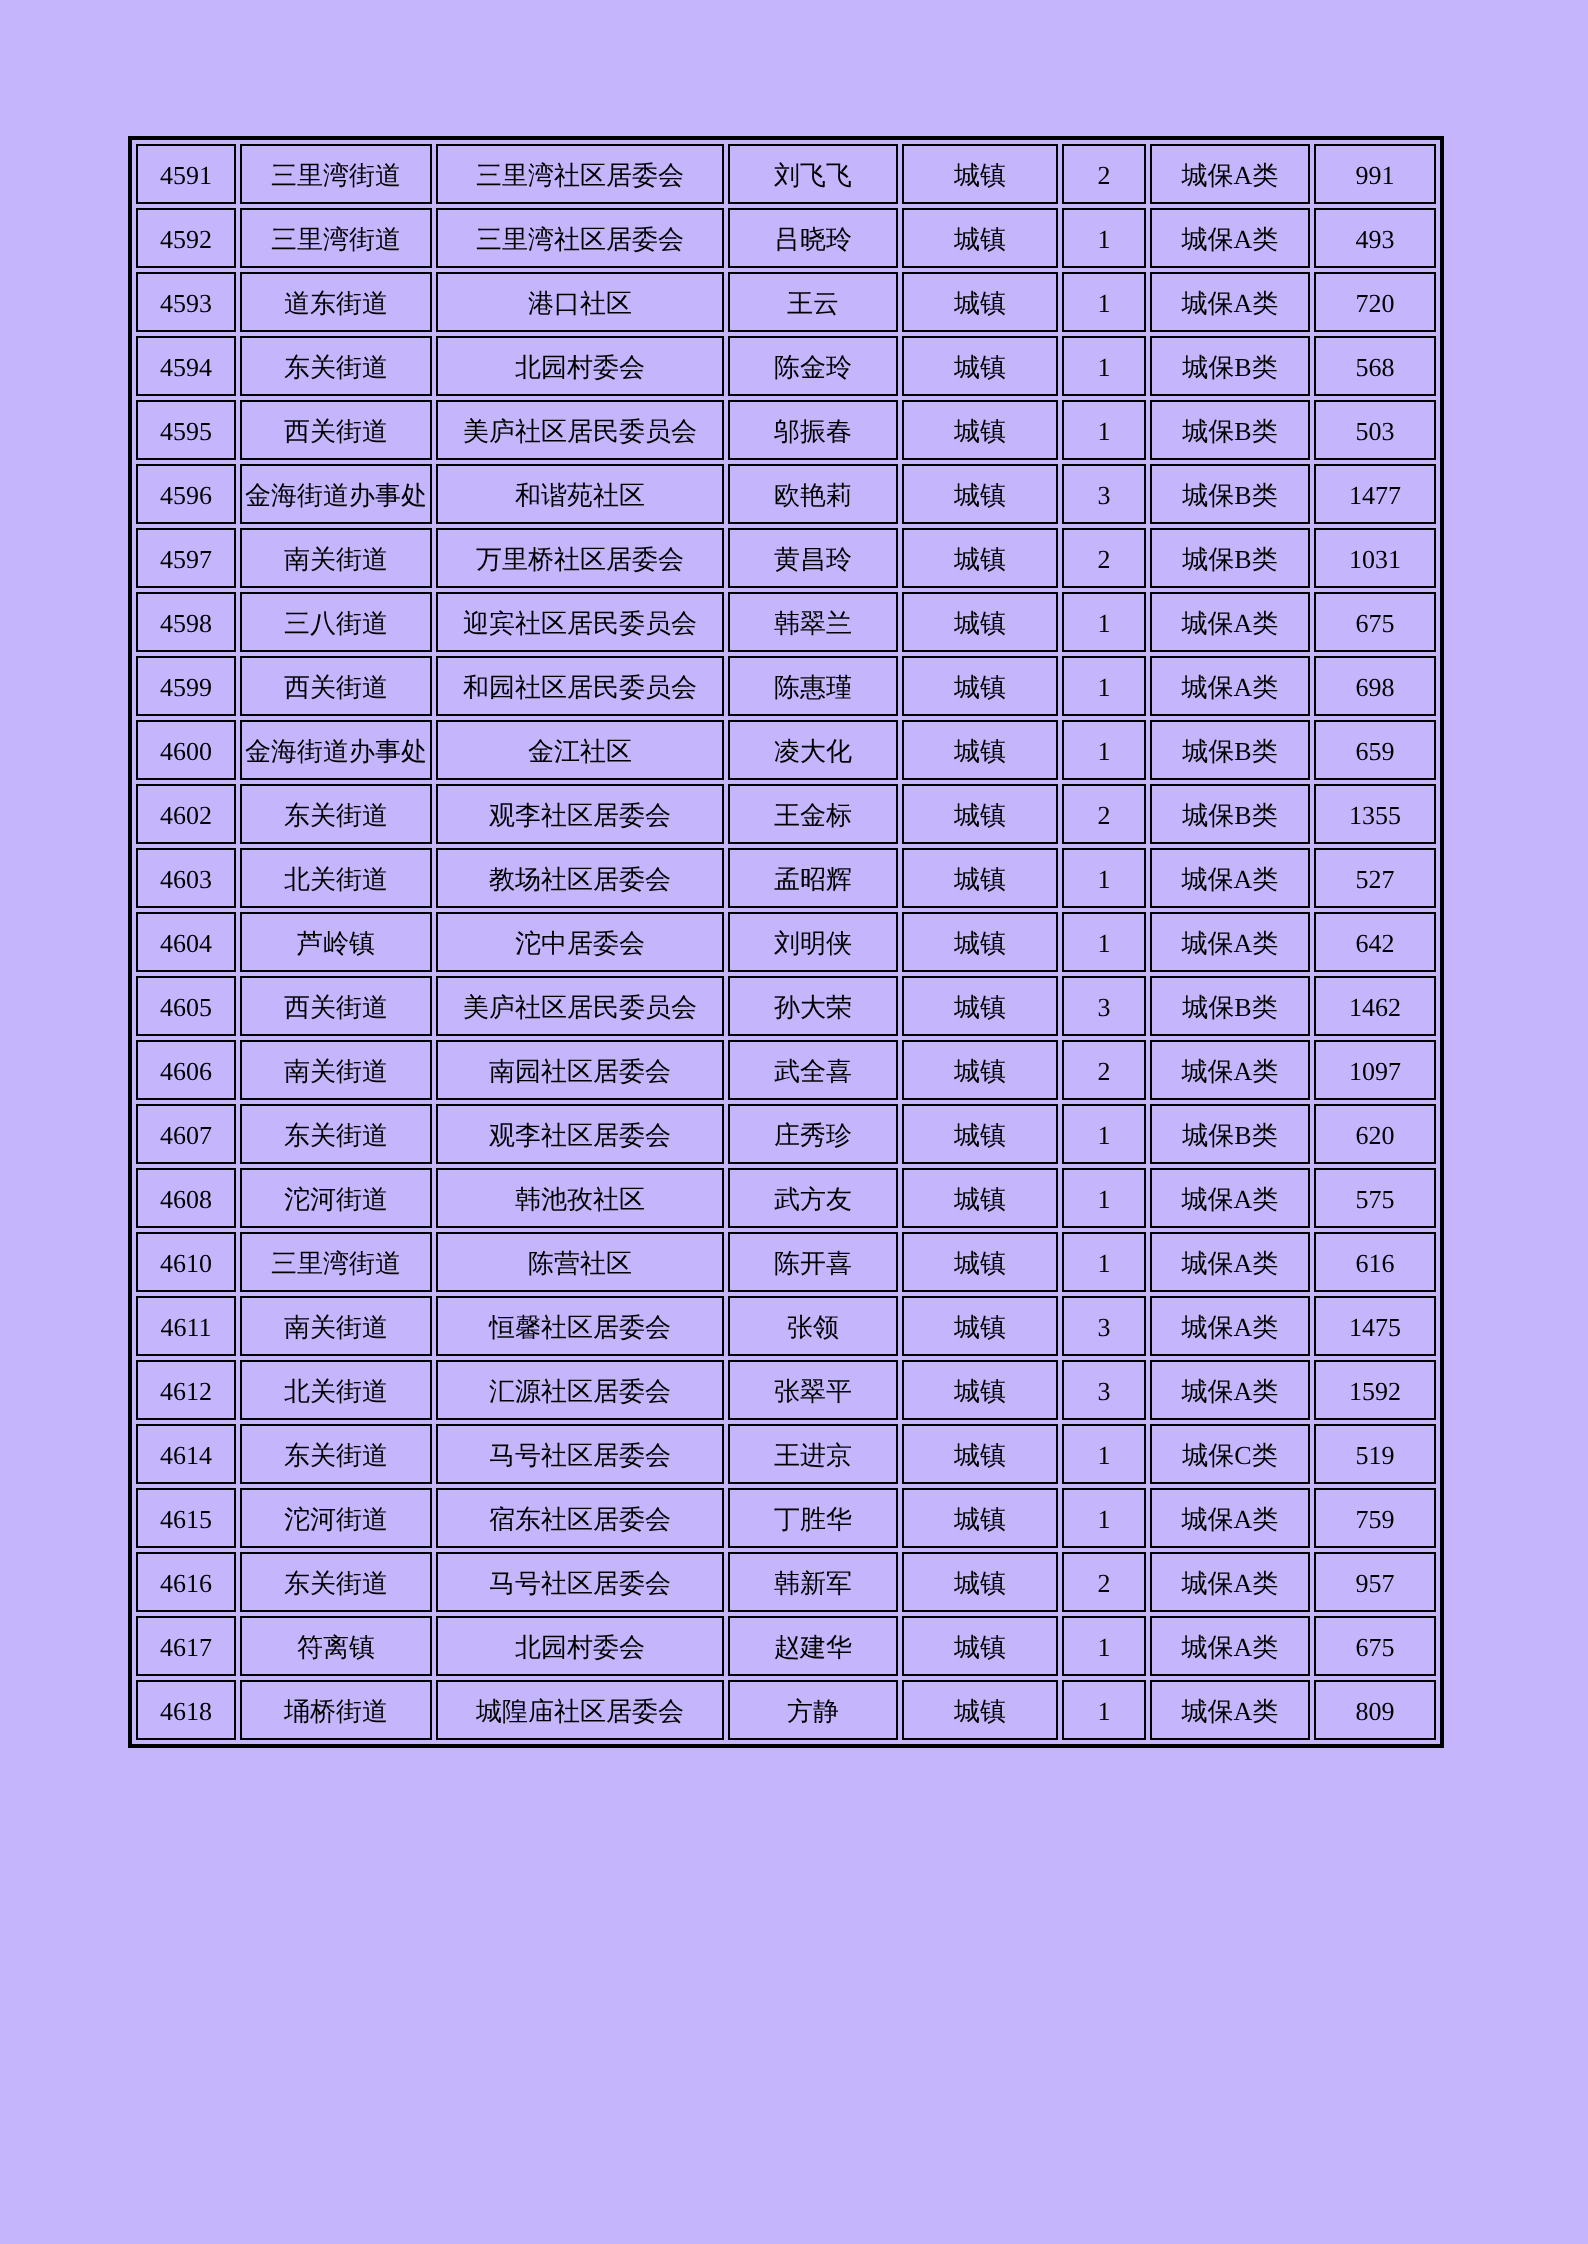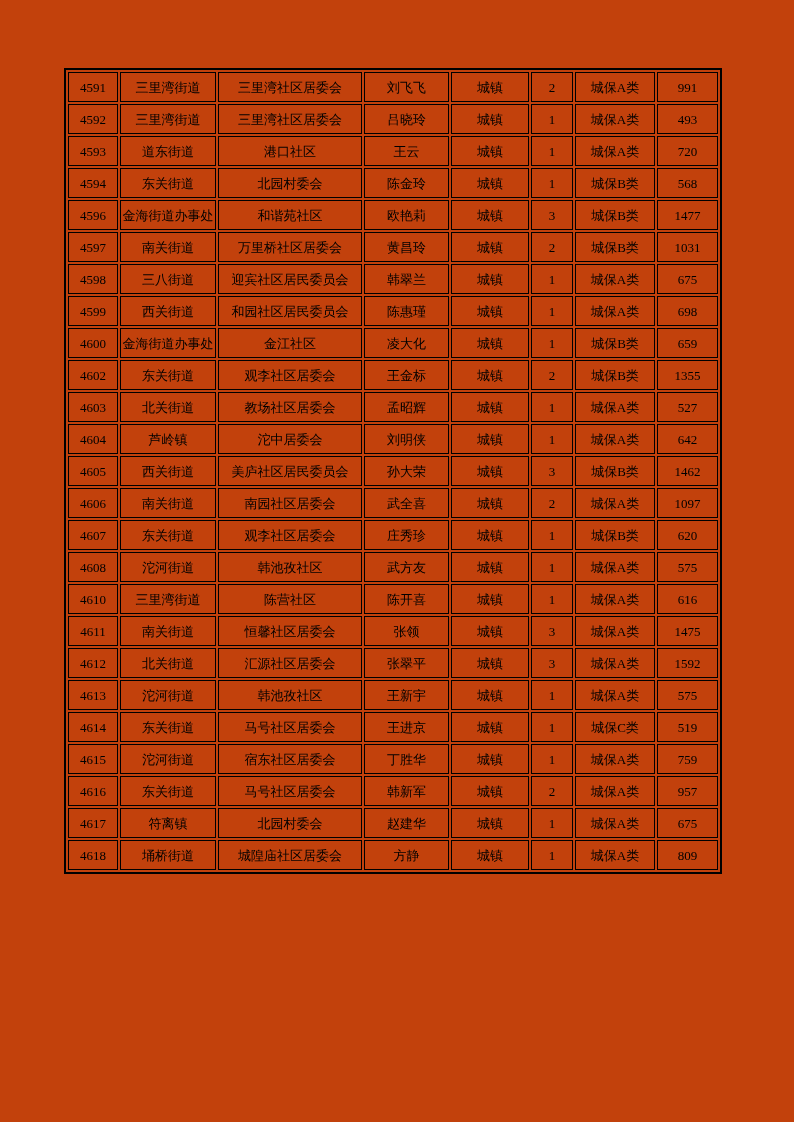--- a/index.html
+++ b/index.html
@@ -4,21 +4,21 @@
 <style>
   html, body {
     margin: 0;
     padding: 0;
     background: #ffffff;
   }
   .page {
     position: relative;
     width: 794px;
     height: 1122px;
-    background: #c2410c;
+    background: #c4b5fd;
     font-family: "Liberation Serif", "DejaVu Serif", serif;
     color: #000000;
     overflow: hidden;
   }
   table.records {
     position: absolute;
     left: 64px;
     top: 68px;
     width: 640px;
     border-collapse: separate;
@@ -88,20 +88,30 @@
           <td>4594</td>
           <td>东关街道</td>
           <td>北园村委会</td>
           <td>陈金玲</td>
           <td>城镇</td>
           <td>1</td>
           <td>城保B类</td>
           <td>568</td>
         </tr>
         <tr>
+          <td>4595</td>
+          <td>西关街道</td>
+          <td>美庐社区居民委员会</td>
+          <td>邬振春</td>
+          <td>城镇</td>
+          <td>1</td>
+          <td>城保B类</td>
+          <td>503</td>
+        </tr>
+        <tr>
           <td>4596</td>
           <td>金海街道办事处</td>
           <td>和谐苑社区</td>
           <td>欧艳莉</td>
           <td>城镇</td>
           <td>3</td>
           <td>城保B类</td>
           <td>1477</td>
         </tr>
         <tr>
@@ -236,30 +246,20 @@
         </tr>
         <tr>
           <td>4612</td>
           <td>北关街道</td>
           <td>汇源社区居委会</td>
           <td>张翠平</td>
           <td>城镇</td>
           <td>3</td>
           <td>城保A类</td>
           <td>1592</td>
-        </tr>
-        <tr>
-          <td>4613</td>
-          <td>沱河街道</td>
-          <td>韩池孜社区</td>
-          <td>王新宇</td>
-          <td>城镇</td>
-          <td>1</td>
-          <td>城保A类</td>
-          <td>575</td>
         </tr>
         <tr>
           <td>4614</td>
           <td>东关街道</td>
           <td>马号社区居委会</td>
           <td>王进京</td>
           <td>城镇</td>
           <td>1</td>
           <td>城保C类</td>
           <td>519</td>

